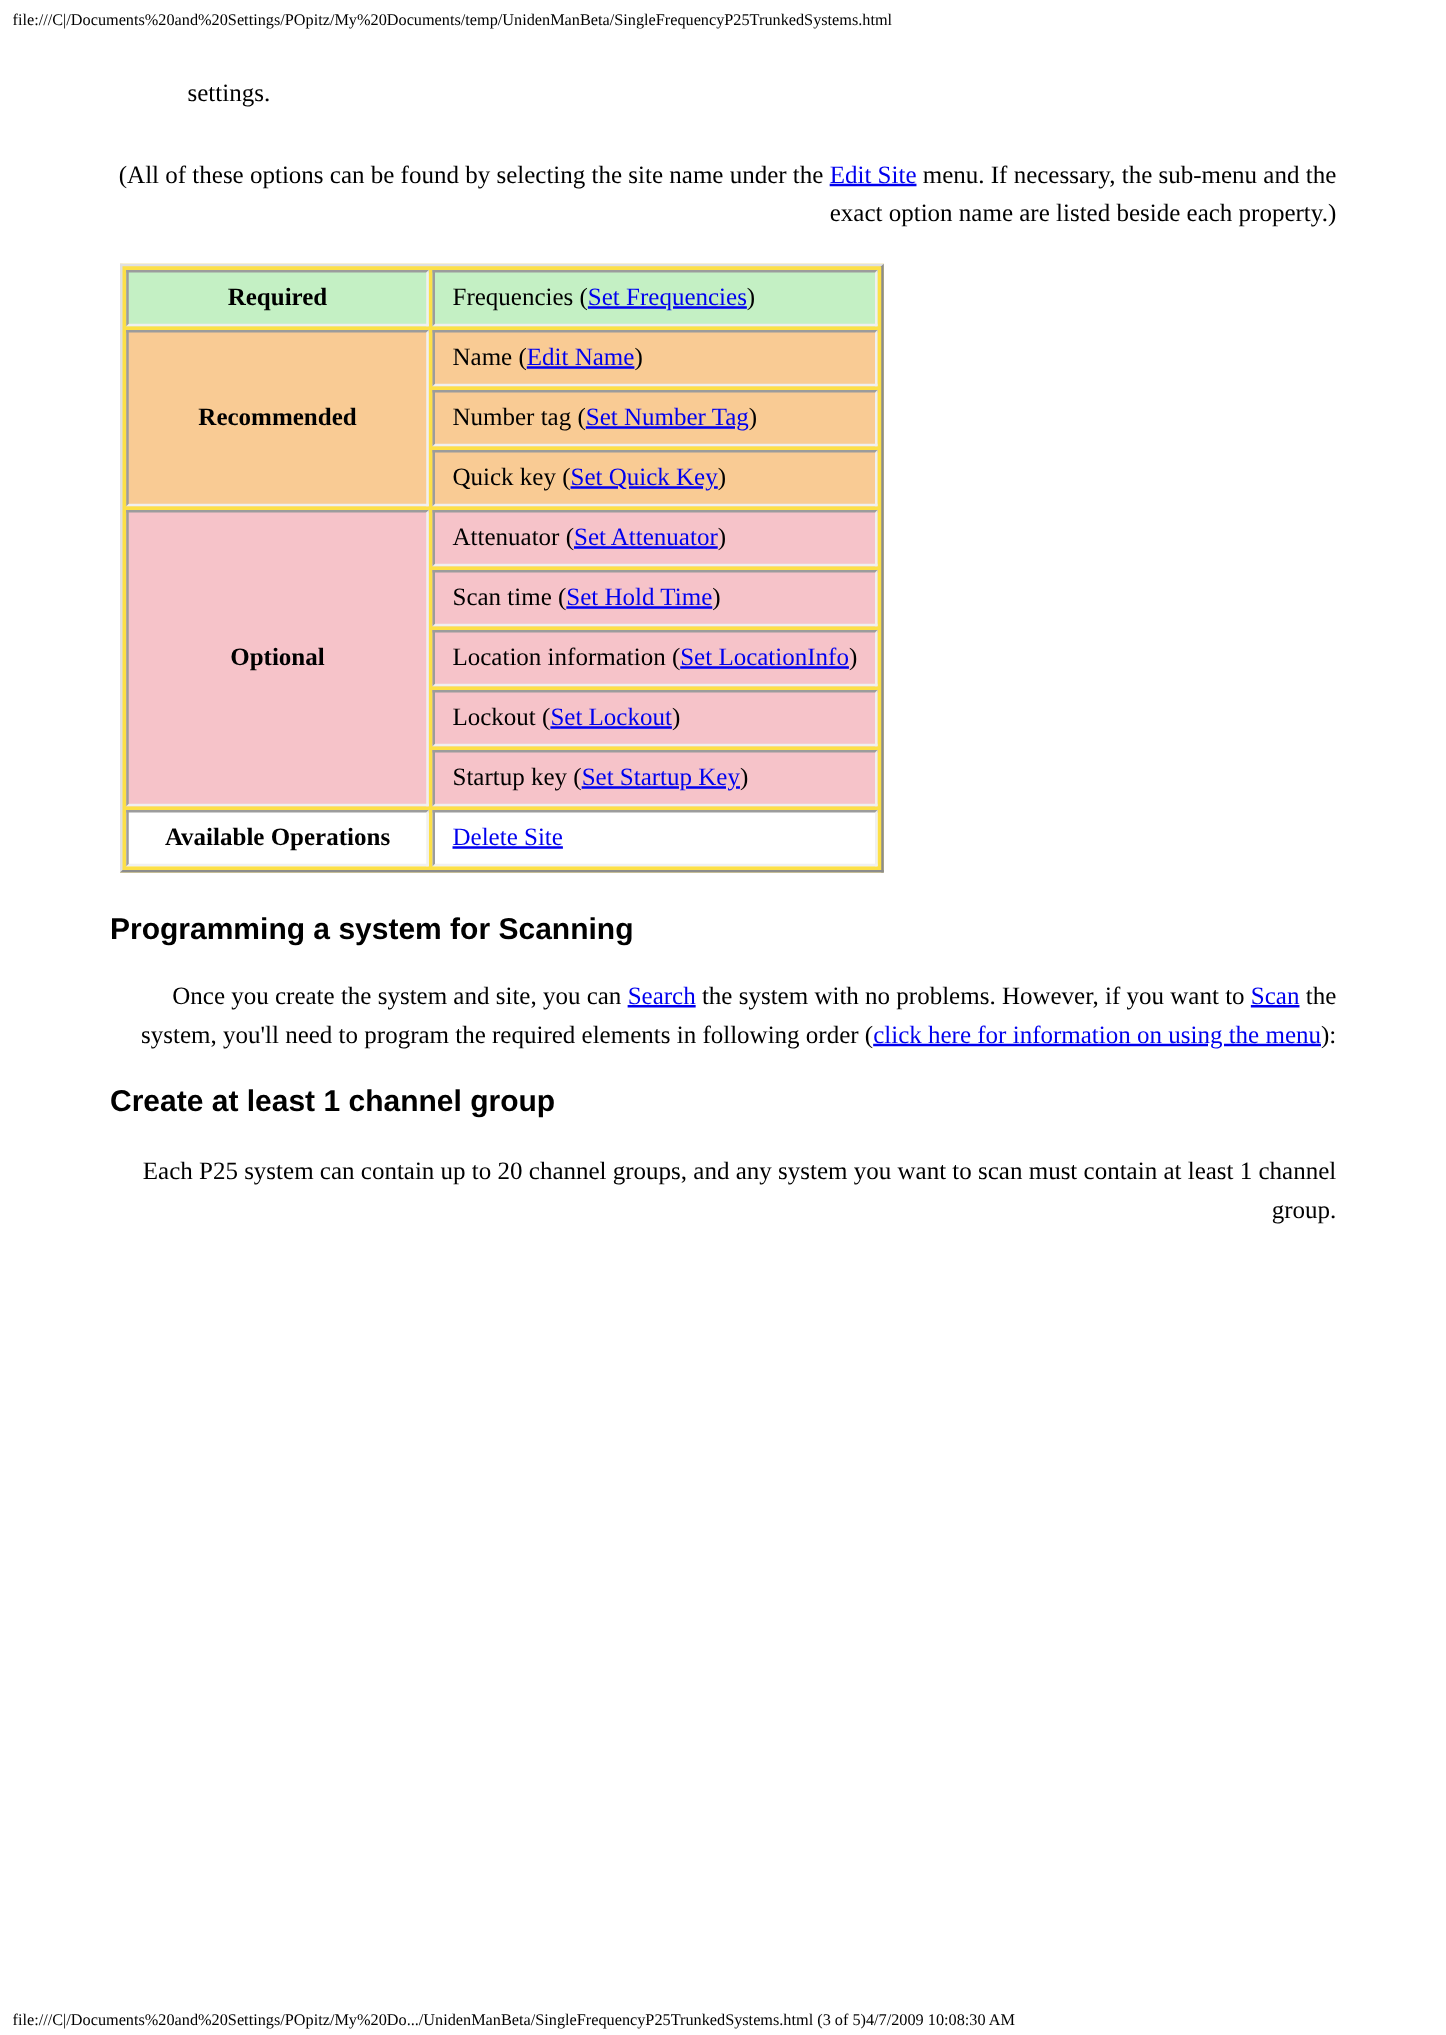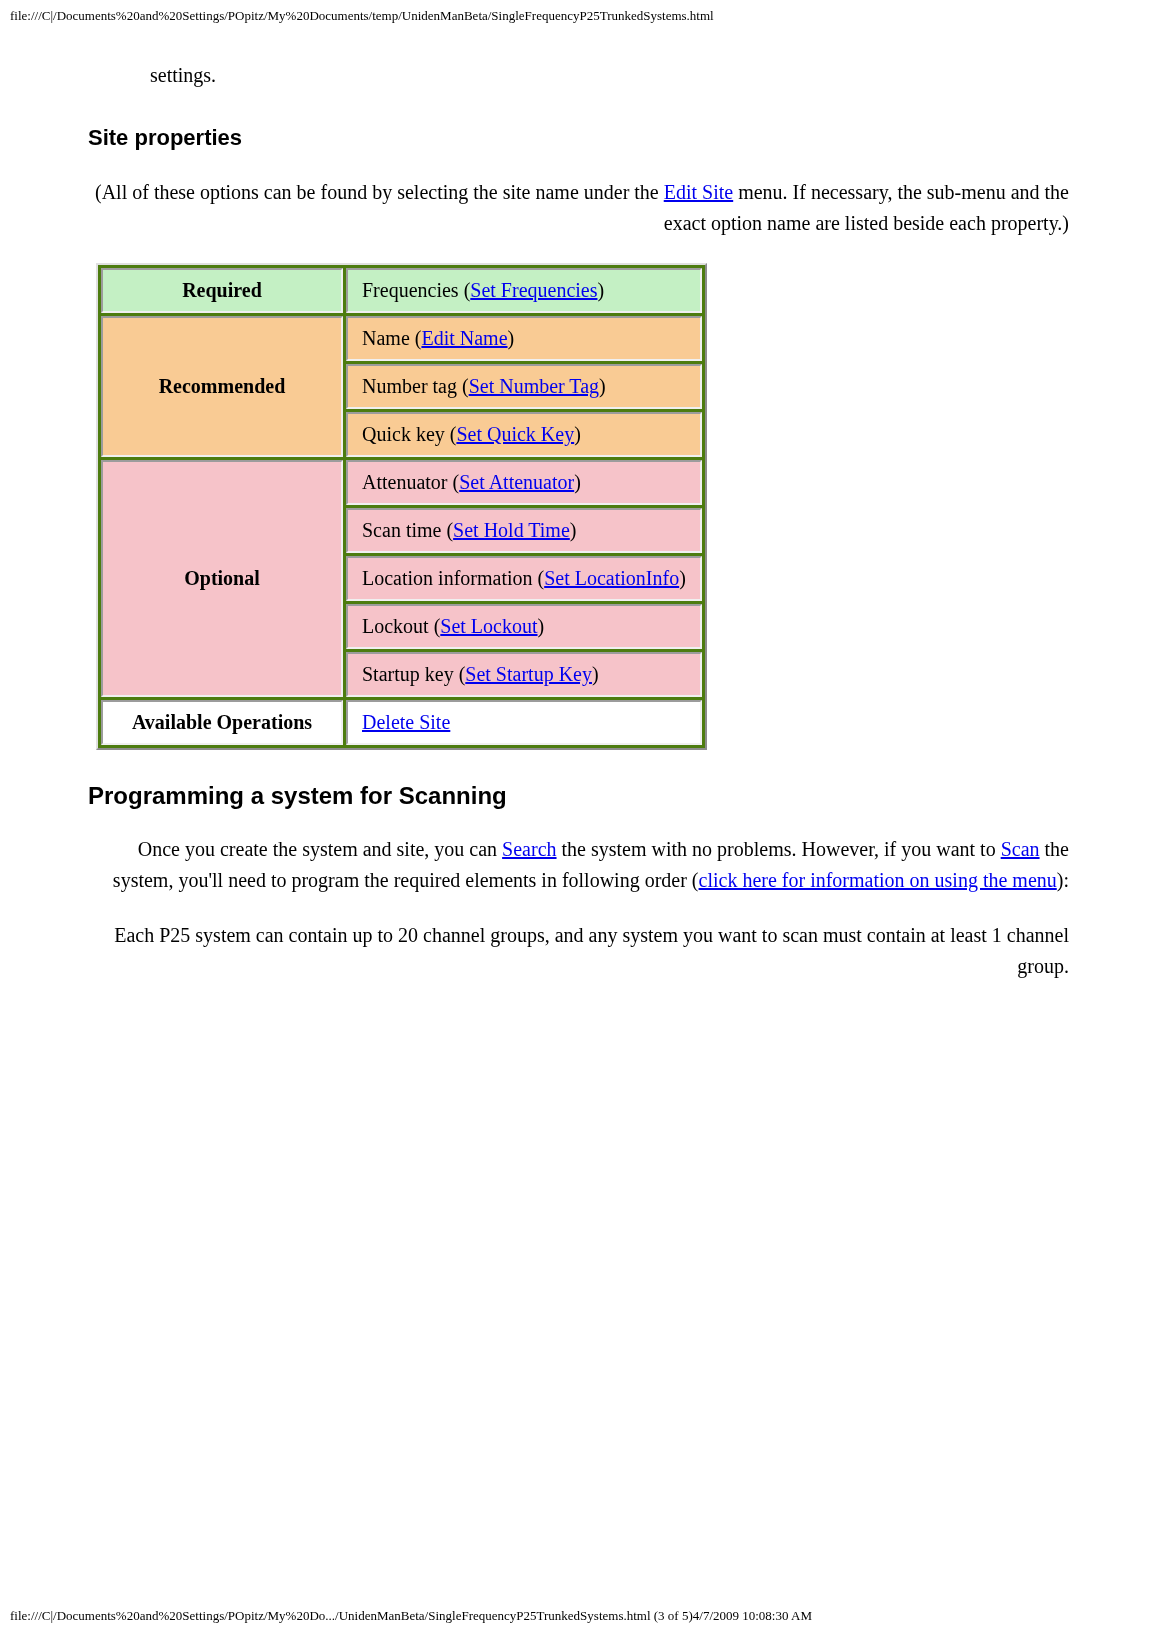--- a/index.html
+++ b/index.html
@@ -44,21 +44,21 @@
     margin: 32px 0 24px 0;
   }
   p { margin: 0 0 24px 0; line-height: 1.55; text-align: right; }
   a.link { color: #0000EE; text-decoration: underline; }
 
   table.props {
     border-collapse: separate;
     border-spacing: 3px;
     border: 2px outset #e0e0e0;
     margin: 4px 0 8px 8px;
-    background: #4d7c0f;
+    background: #fde047;
   }
   table.props th, table.props td {
     border: 2px inset #f0f0f0;
     padding: 9px 14px;
     font-size: 20px;
     text-align: left;
   }
   table.props th {
     font-family: "Times New Roman", serif;
     font-weight: bold;
@@ -80,21 +80,20 @@
 </head>
 <body>
 
 <div class="page">
   <div class="path-top">file:///C|/Documents%20and%20Settings/POpitz/My%20Documents/temp/UnidenManBeta/SingleFrequencyP25TrunkedSystems.html</div>
 
   <div class="content">
 
     <div class="indent-line">settings.</div>
 
-    <h3 class="sans">Site properties</h3>
 
     <p>
       <span>(All of these options can be found by selecting the site name under the </span><a href="#" class="link">Edit Site</a><span> menu. If necessary, the sub-menu and the exact option name are listed beside each property.)</span>
     </p>
 
     <table class="props">
       <tbody>
           <tr>
         <th class="bg-green" style="width:210px">Required</th>
         <td class="bg-green">
@@ -154,19 +153,20 @@
       </tr>
     </tbody>
       </table>
 
     <h2 class="sans">Programming a system for Scanning</h2>
 
     <p>
       <span>Once you create the system and site, you can </span><a href="#" class="link">Search</a><span> the system with no problems. However, if you want to </span><a href="#" class="link">Scan</a><span> the system, you'll need to program the required elements in following order (</span><a href="#" class="link">click here for information on using the menu</a><span>):</span>
     </p>
 
+    <h3 class="sans" style="font-size:24px">Create at least 1 channel group</h3>
 
     <p>Each P25 system can contain up to 20 channel groups, and any system you want to scan must contain at least 1 channel group.</p>
 
   </div>
 
   <div class="footer">file:///C|/Documents%20and%20Settings/POpitz/My%20Do.../UnidenManBeta/SingleFrequencyP25TrunkedSystems.html (3 of 5)4/7/2009 10:08:30 AM</div>
 </div>
 
 </body></html>

